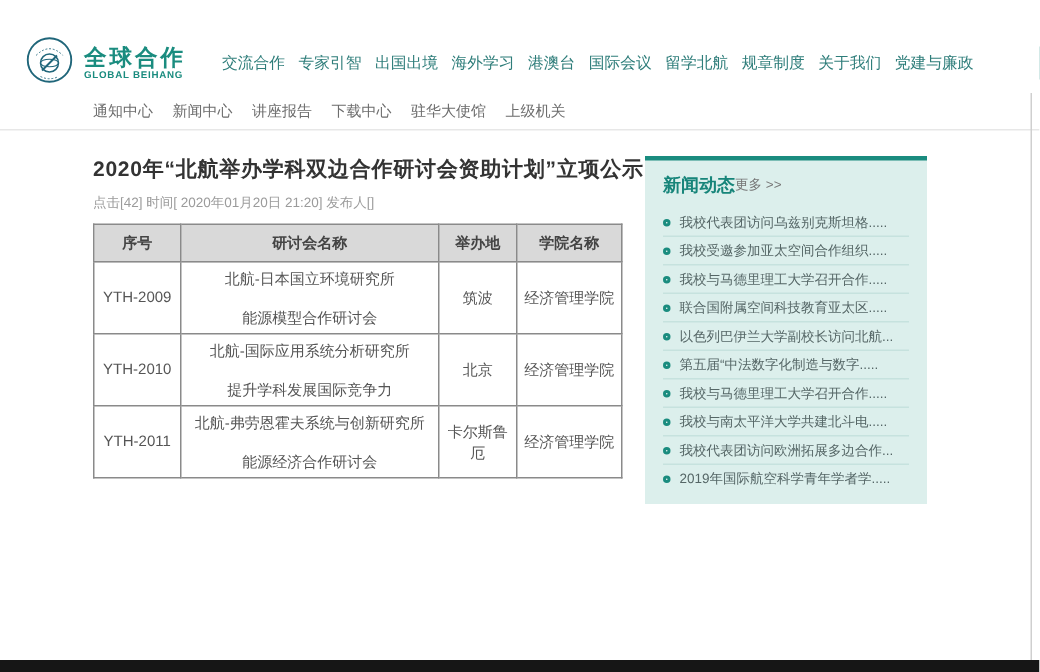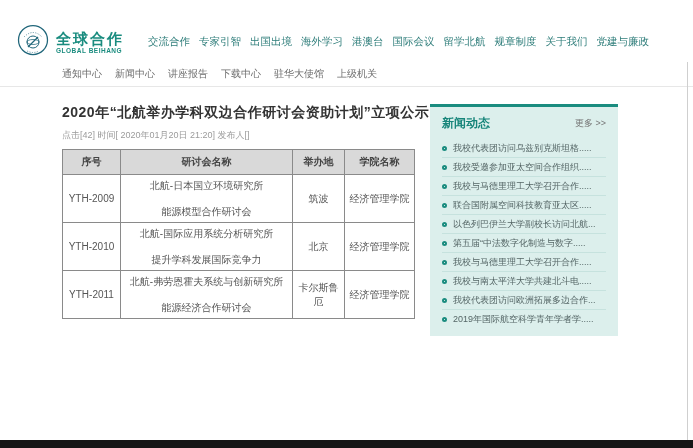--- a/index.html
+++ b/index.html
@@ -76,21 +76,21 @@
   .col-college { width:70px; }
   .name-line2:empty { display:none; }
   .name-line2 { margin-top:12px; }
 
   
   .sidebar {
     position:absolute; left:430px; top:104px; width:188px;
     background:#dcefec; border-top:3px solid #1a8c7f; padding-bottom:7px;
   }
   .sidebar-header {
-    display:flex; justify-content:space-between; align-items:center;
+    display:flex; align-items:center;
     padding:8px 12px 7px 12px;
   }
   .sidebar-title { color:#17857a; font-size:12px; font-weight:bold; }
   .more-link { color:#767676; font-size:9px; cursor:pointer; }
   .news-list { padding:0 12px; }
   .news-item {
     display:flex; align-items:center; gap:6px; height:19px;
     border-bottom:1px solid #c6e2de;
     font-size:9px; color:#566; white-space:nowrap; overflow:hidden; cursor:pointer;
   }

